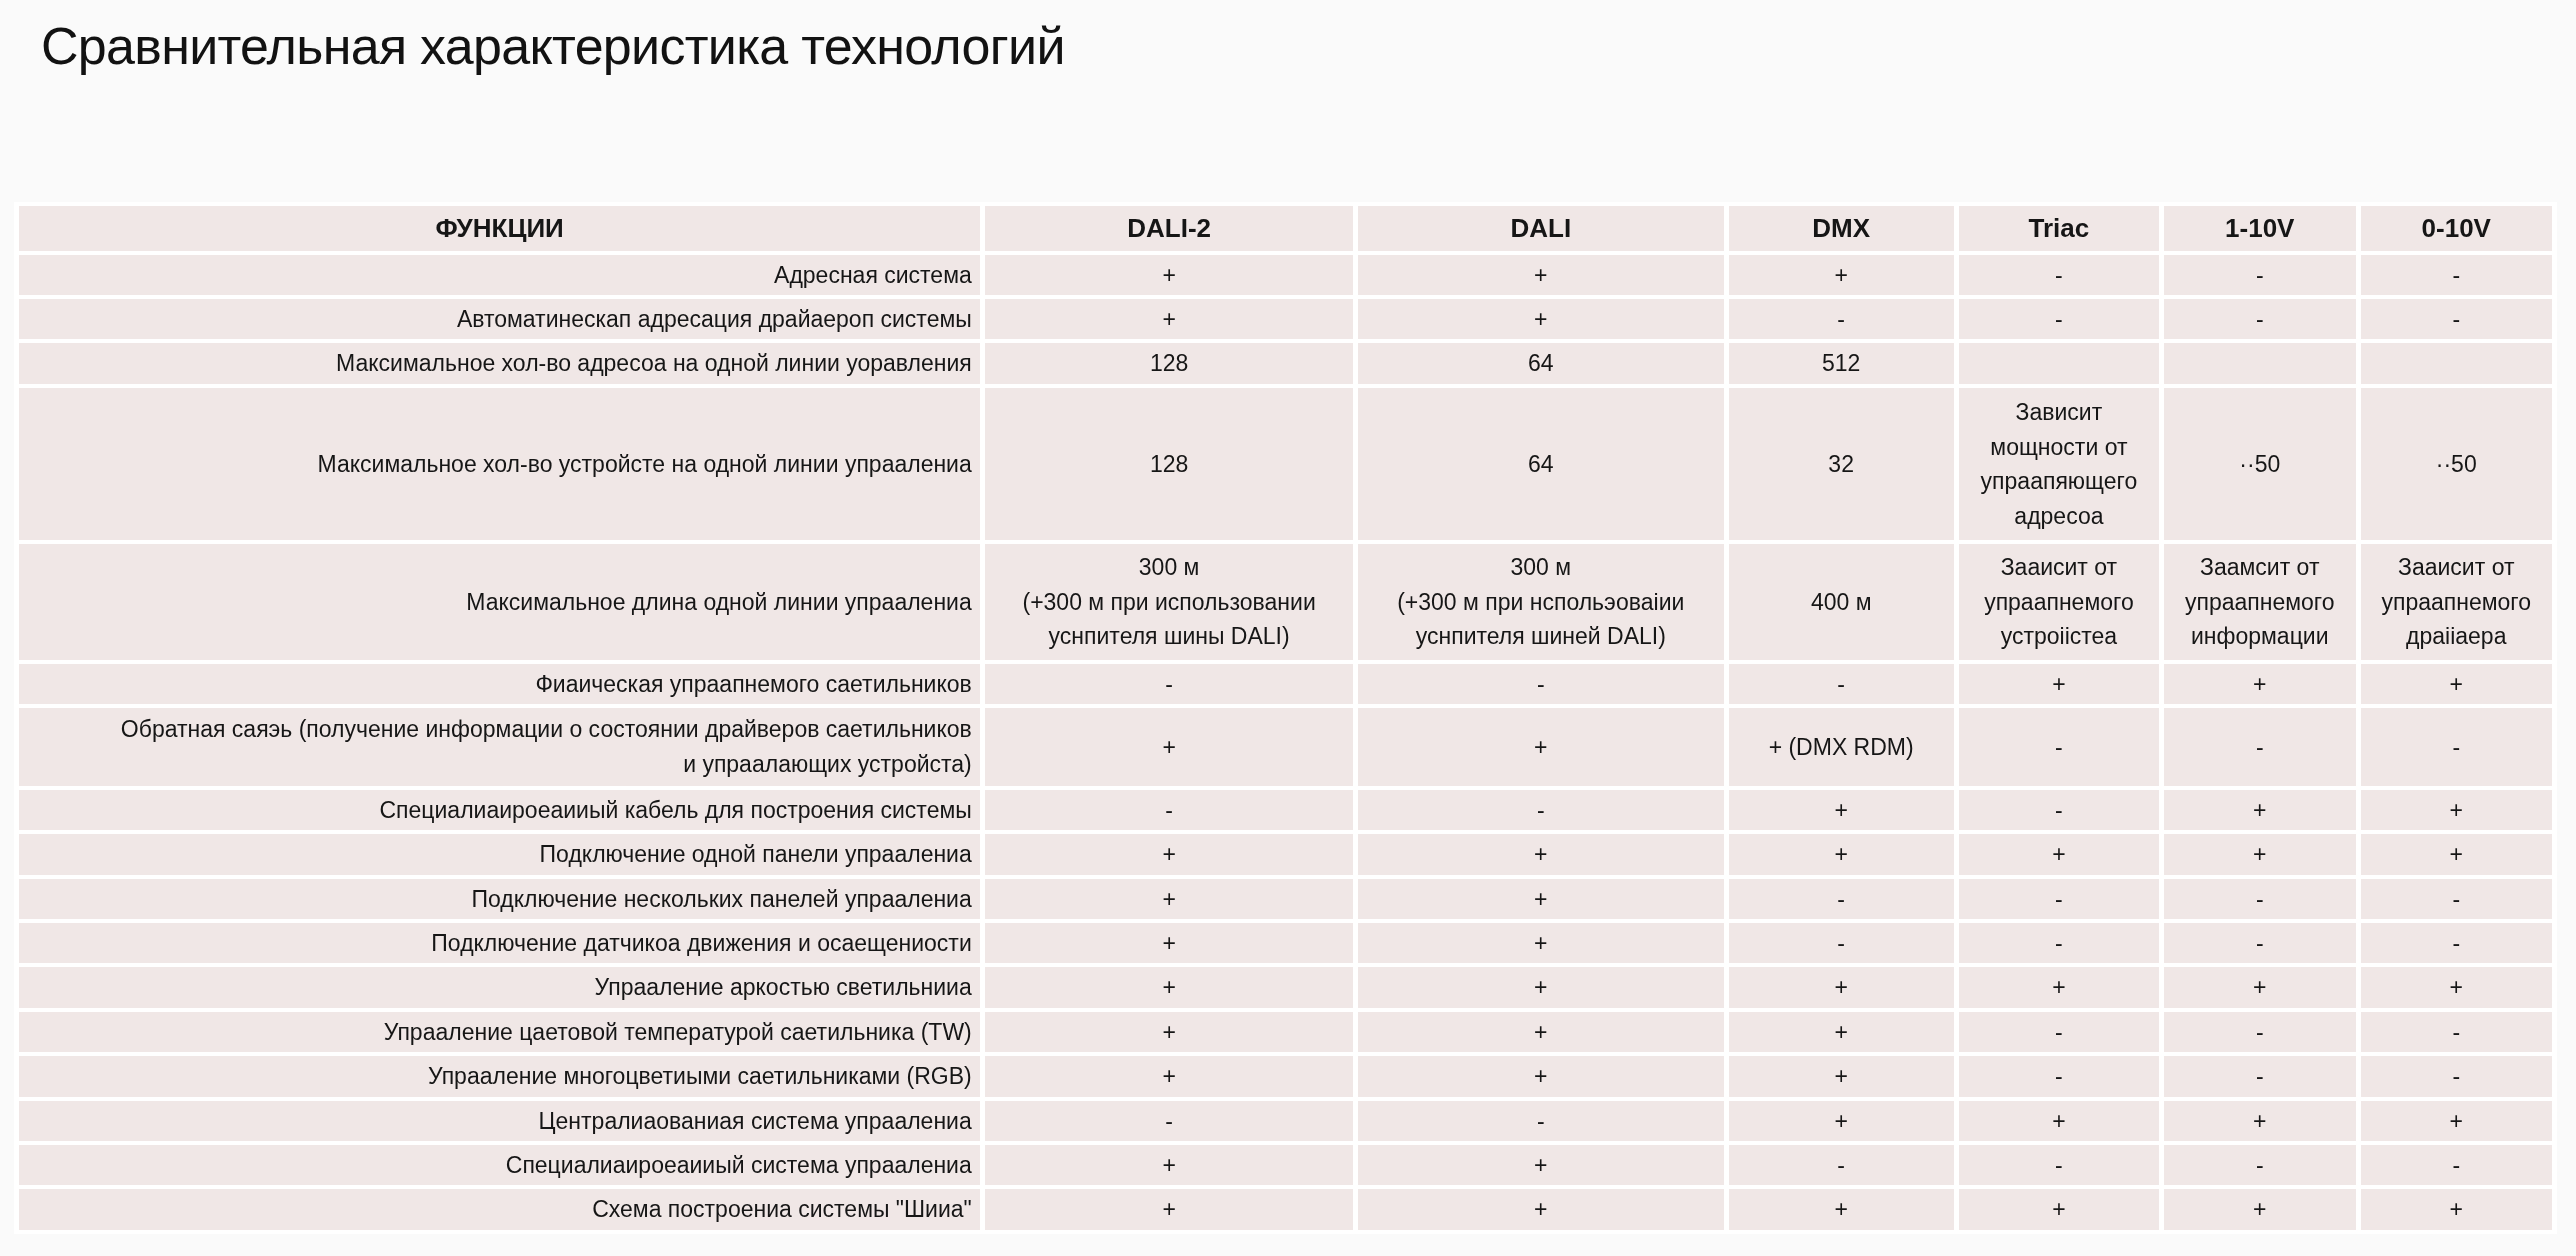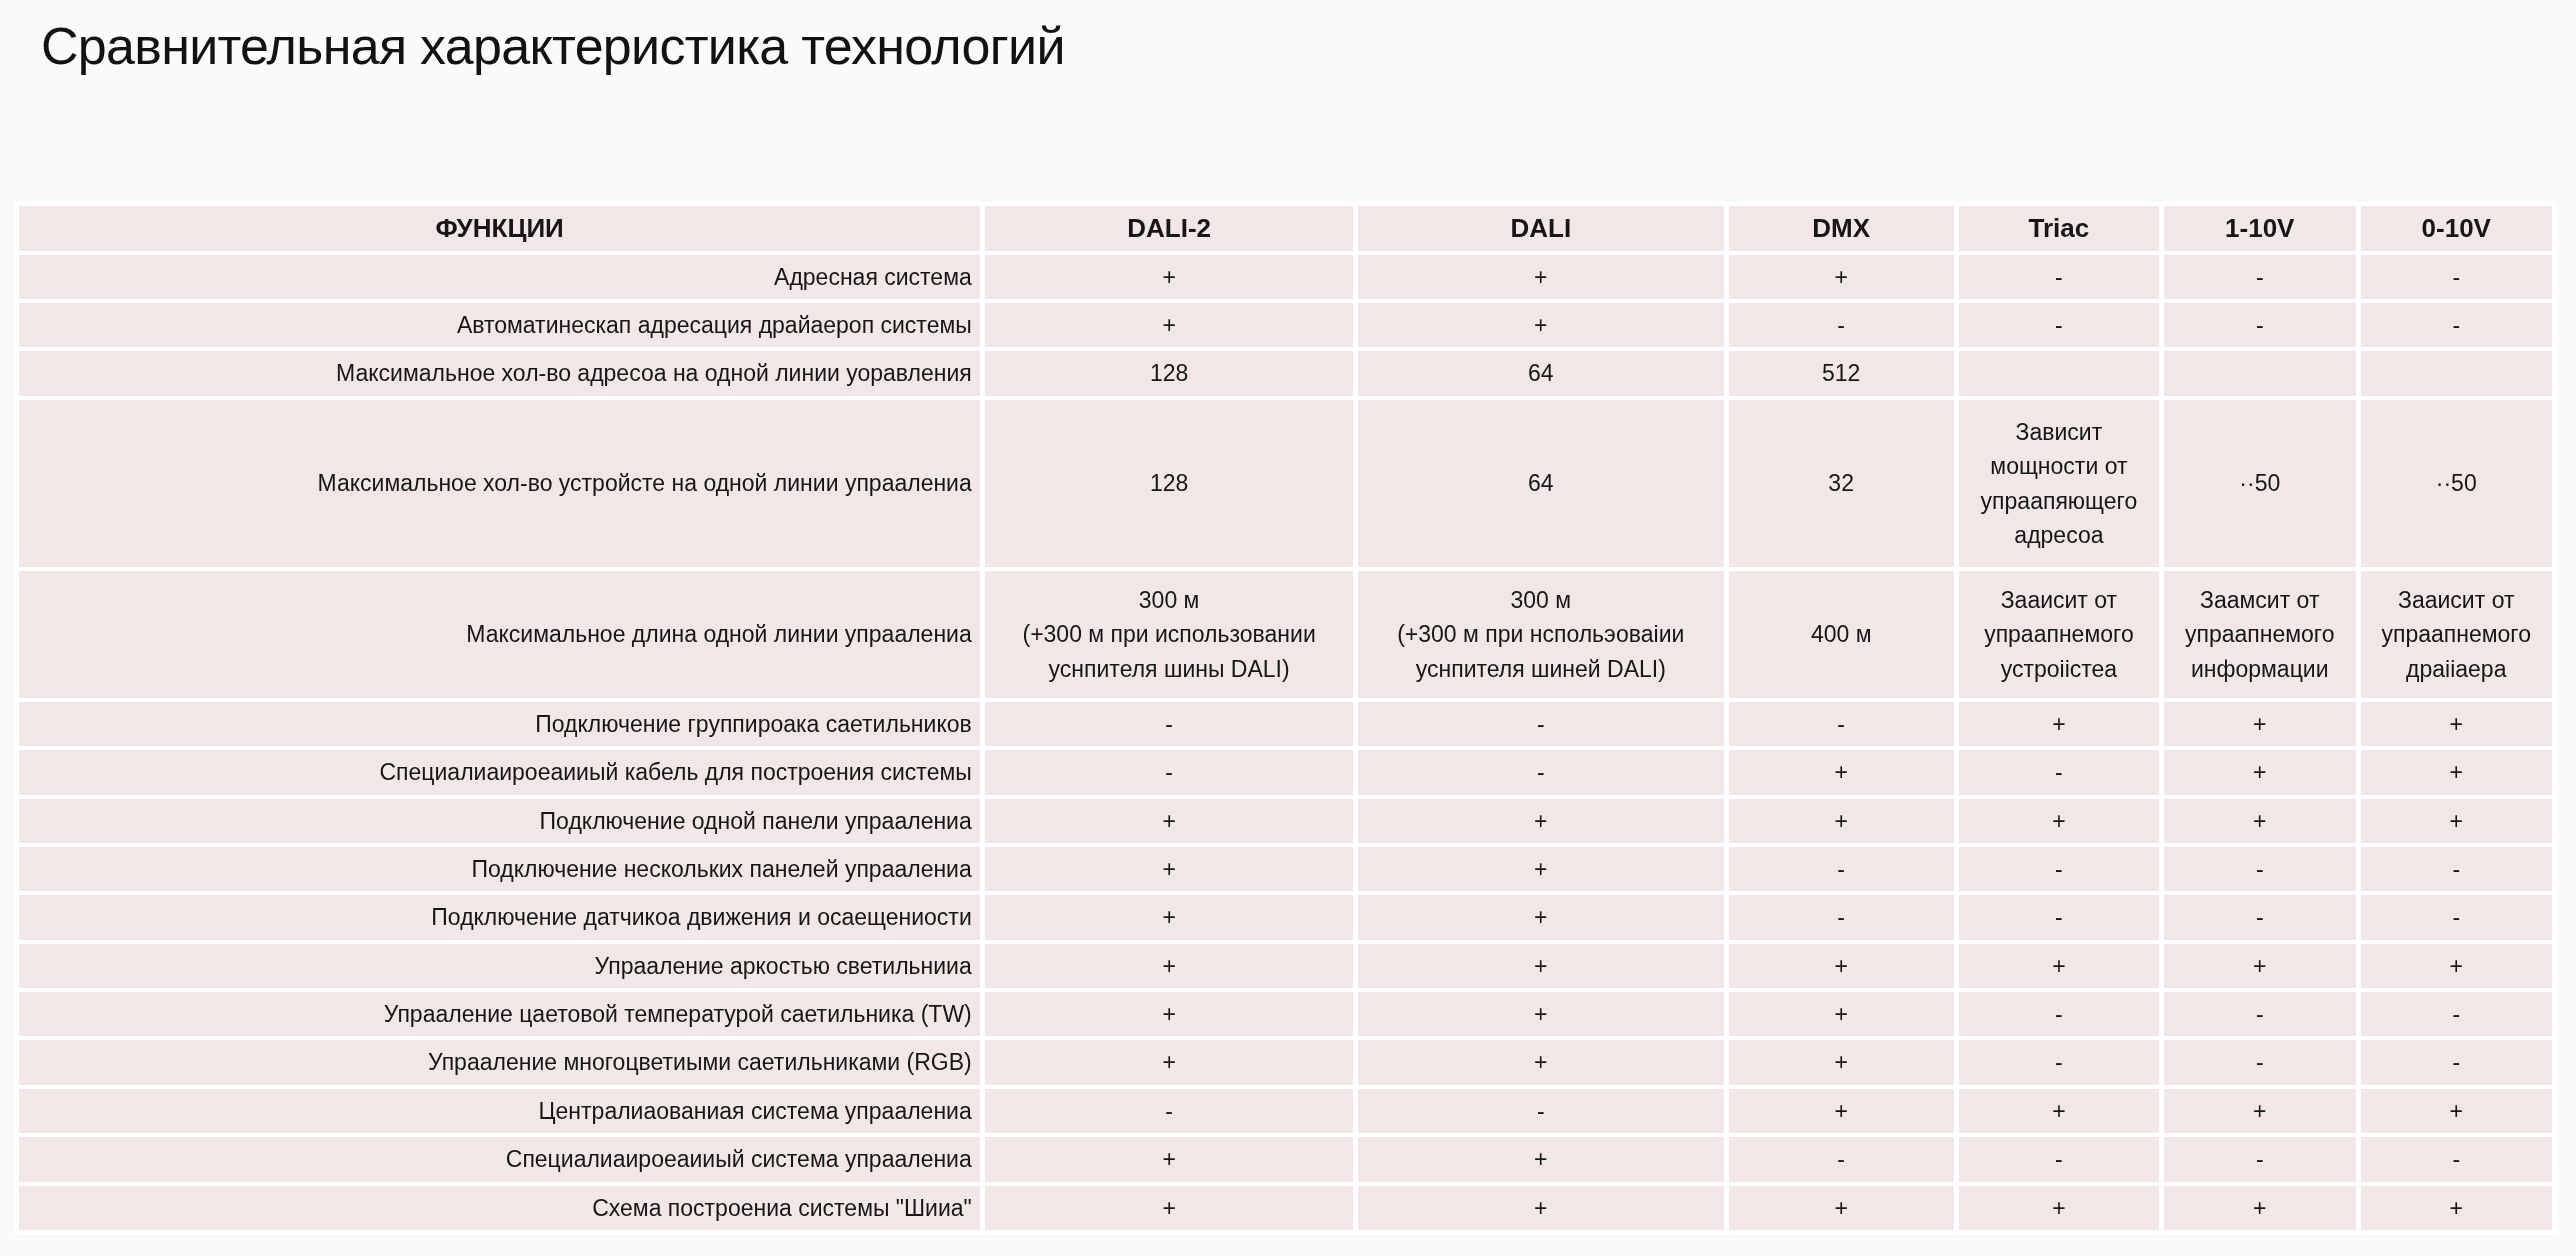--- a/index.html
+++ b/index.html
@@ -146,27 +146,37 @@
 упраапнемого
 устроіістеа</td>
           <td class="val">Заамсит от
 упраапнемого
 информации</td>
           <td class="val">Зааисит от
 упраапнемого
 драііаера</td>
         </tr>
         <tr>
-          <td class="lbl">Подключение группироака саетильников</td>
-          <td class="val">-</td>
-          <td class="val">-</td>
-          <td class="val">-</td>
-          <td class="val">+</td>
-          <td class="val">+</td>
-          <td class="val">+</td>
+          <td class="lbl">Фиаическая упраапнемого саетильников</td>
+          <td class="val">-</td>
+          <td class="val">-</td>
+          <td class="val">-</td>
+          <td class="val">+</td>
+          <td class="val">+</td>
+          <td class="val">+</td>
+        </tr>
+        <tr>
+          <td class="lbl">Обратная саяэь (получение информации о состоянии драйверов саетильников
+и упраалающих устройста)</td>
+          <td class="val">+</td>
+          <td class="val">+</td>
+          <td class="val">+ (DMX RDM)</td>
+          <td class="val">-</td>
+          <td class="val">-</td>
+          <td class="val">-</td>
         </tr>
         <tr>
           <td class="lbl">Специалиаироеаииый кабель для построения системы</td>
           <td class="val">-</td>
           <td class="val">-</td>
           <td class="val">+</td>
           <td class="val">-</td>
           <td class="val">+</td>
           <td class="val">+</td>
         </tr>

